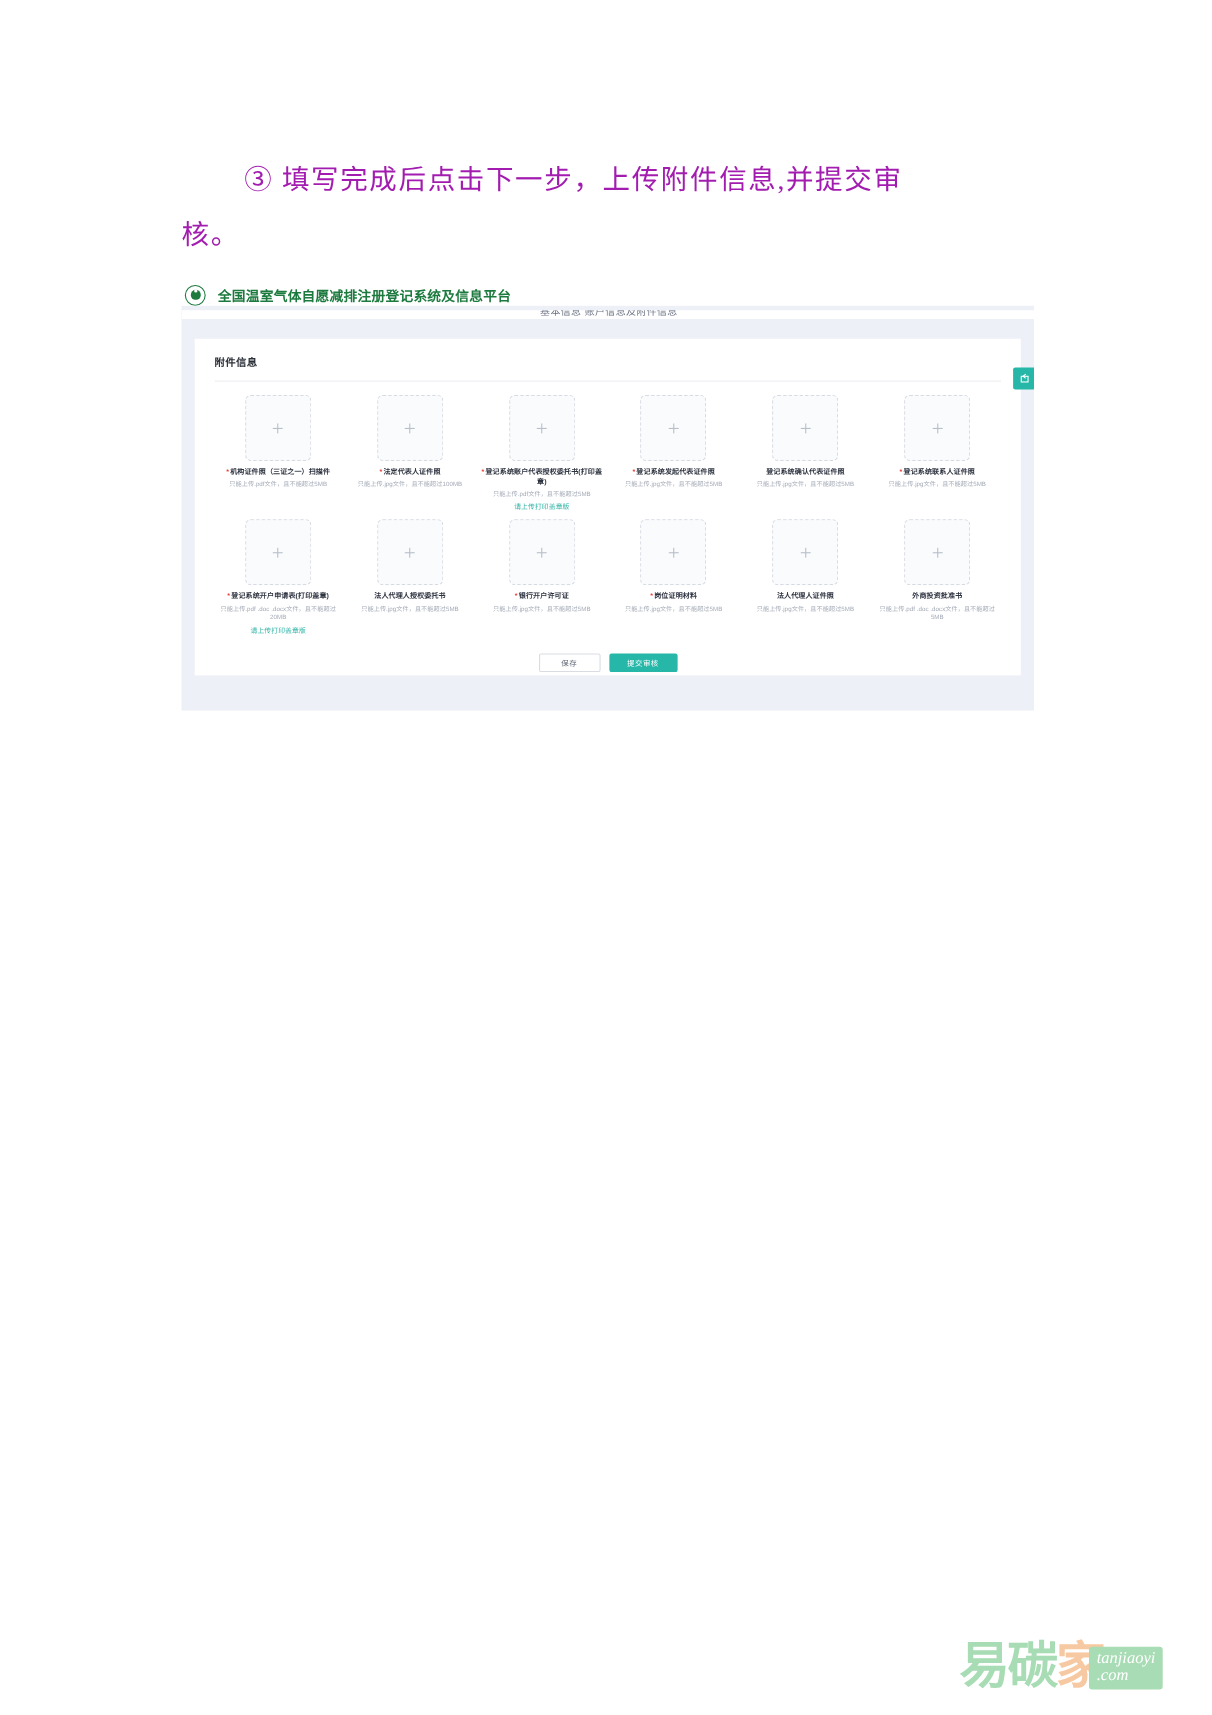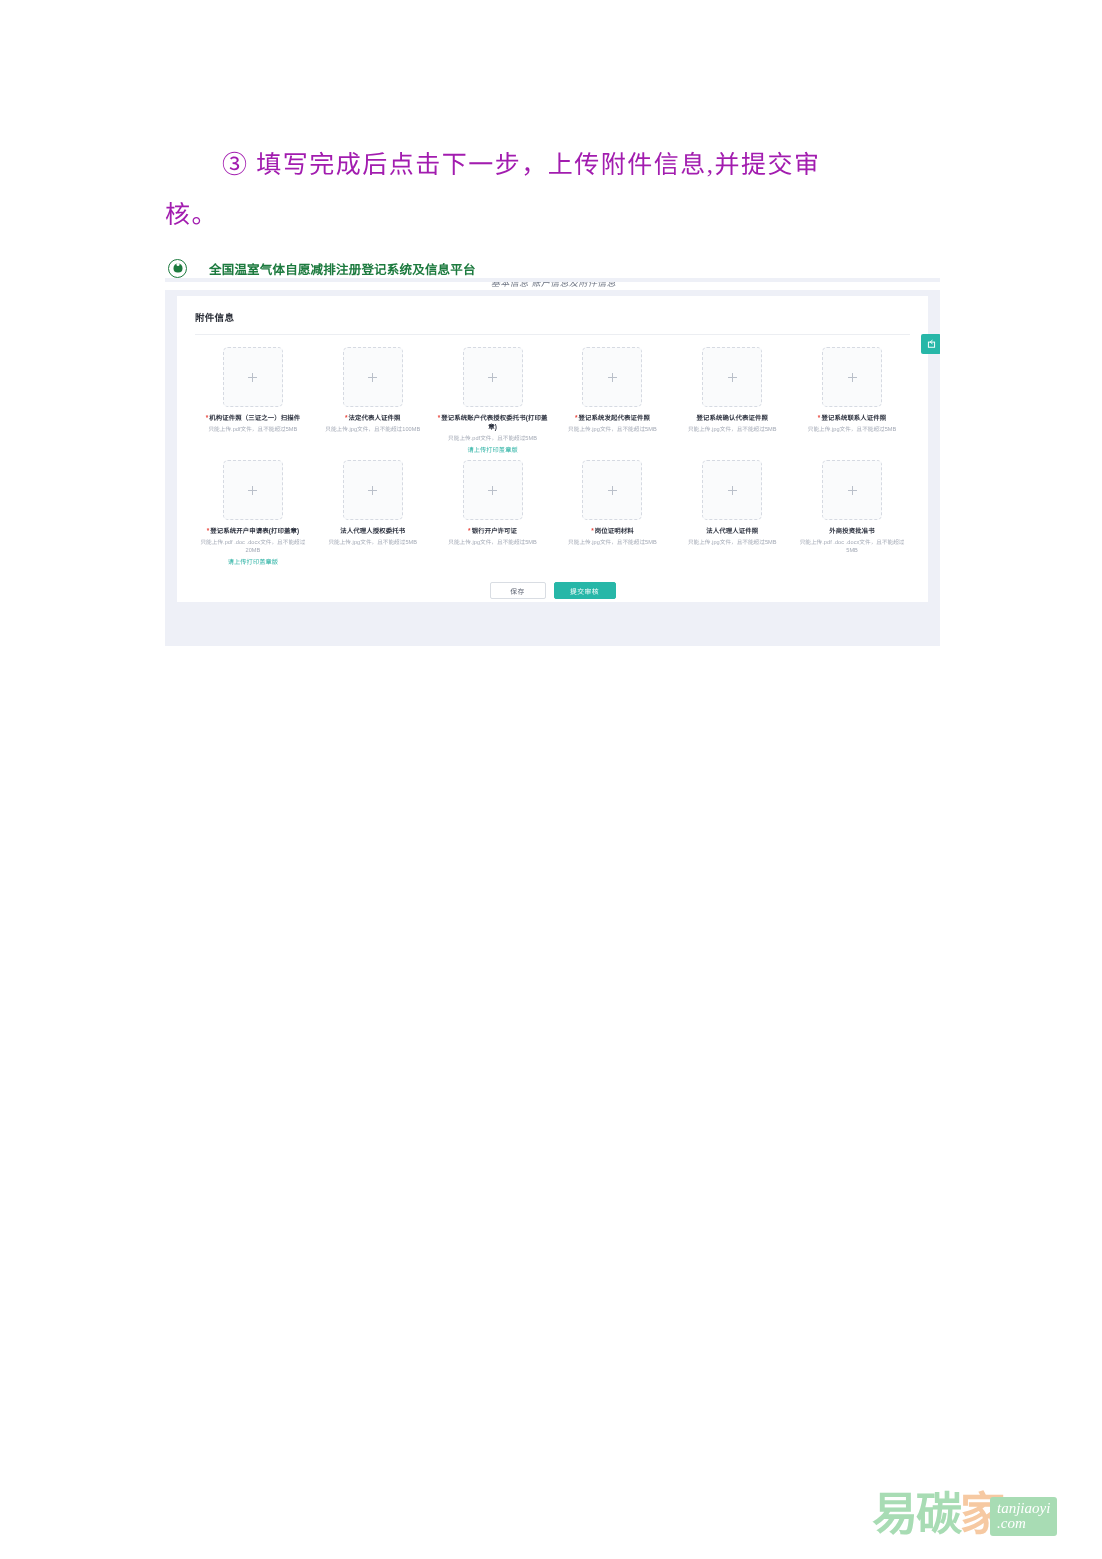--- a/index.html
+++ b/index.html
@@ -49,21 +49,21 @@
   .shot {
     position: absolute;
     left: 165px;
     top: 258px;
     width: 775px;
   }
 
   .shot-header {
     display: flex;
     align-items: center;
-    gap: 22px;
+    gap: 11px;
     height: 20px;
     padding-left: 3px;
     background: #ffffff;
   }
   .emblem {
     width: 17px;
     height: 17px;
     border-radius: 50%;
     border: 1.6px solid #1c7a3e;
     background: #ffffff;
@@ -112,38 +112,37 @@
 
   
   .steps-clip {
     position: absolute;
     left: 0;
     top: 4px;
     width: 775px;
     height: 8px;
     background: #ffffff;
     overflow: hidden;
-    font-style: italic;
   }
   .steps-ghost {
     position: absolute;
     left: 326px;
     top: -6px;
     font-size: 9px;
     color: #6a7180;
     white-space: nowrap;
     letter-spacing: 0.4px;
   }
 
   .panel {
     position: relative;
     background: #ffffff;
     width: 751px;
     height: 306px;
-    margin-top: 6px;
+    margin-top: 18px;
     box-sizing: border-box;
     padding: 14px 18px 0 18px;
   }
 
   .panel-title {
     font-size: 9.5px;
     font-weight: bold;
     color: #2b2f38;
     letter-spacing: 0.3px;
     margin: 0 0 10px 0;

